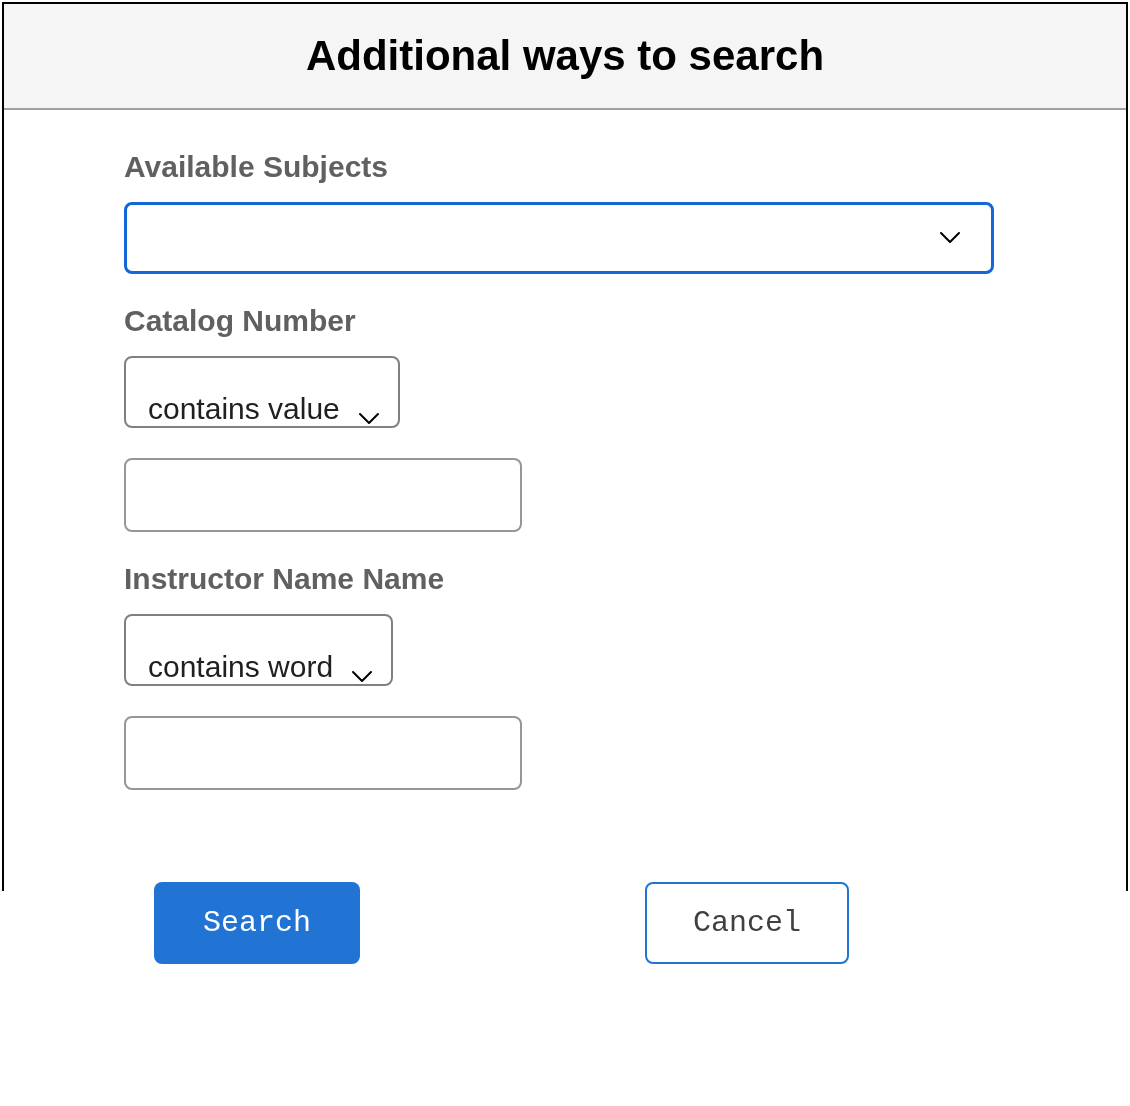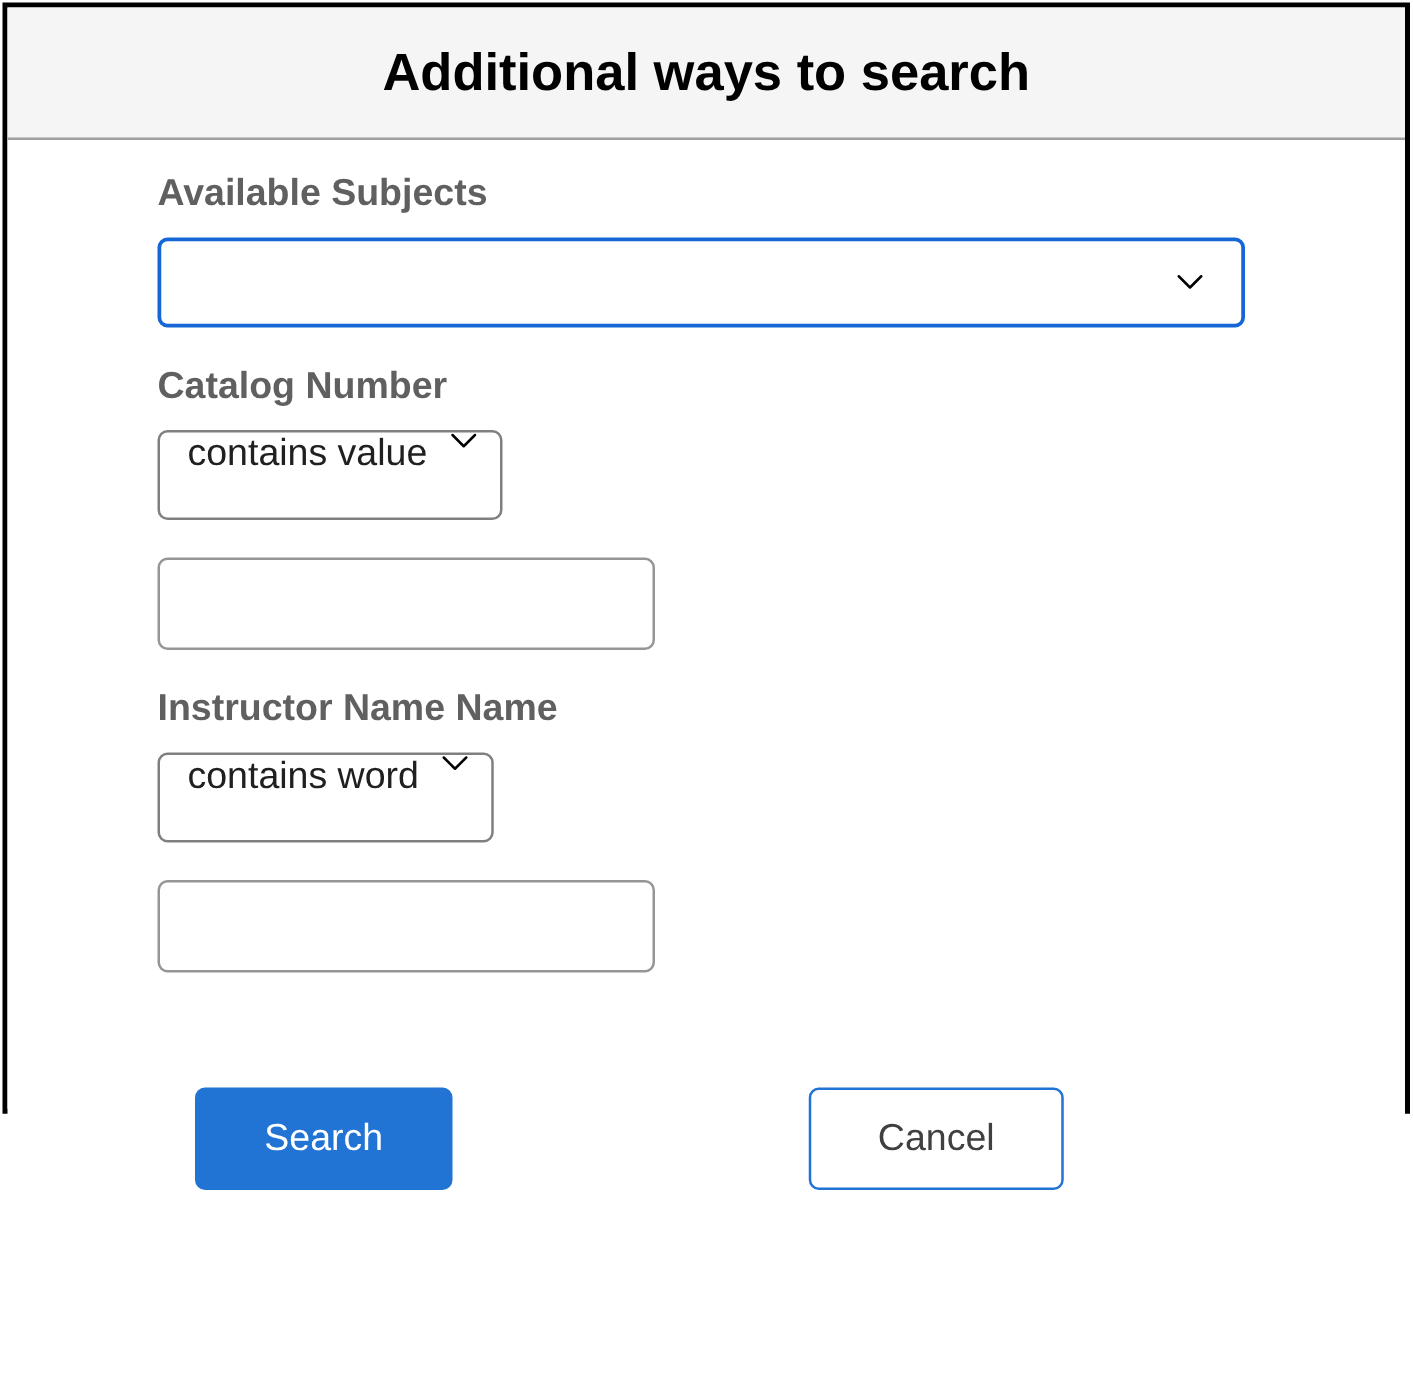--- a/index.html
+++ b/index.html
@@ -7,38 +7,38 @@
       margin: 0;
       padding: 0;
     }
     body {
       font-family: Arial, Helvetica, sans-serif;
       background: #fff;
       width: 1130px;
       height: 1106px;
     }
     .container {
-      border: 4px solid #000000;
+      border: 2px solid #000000;
       width: 1126px;
       height: 889px;
       margin: 2px;
     }
     .header {
       background: #f5f5f5;
       border-bottom: 2px solid #a0a0a0;
       padding: 28px 0;
       text-align: center;
     }
     .header-title {
       font-size: 42px;
       font-weight: bold;
       color: #000;
     }
     .content {
-      padding: 26px 120px;
+      padding: 40px 120px;
       background: #fff;
     }
     .field-group {
       margin-bottom: 30px;
     }
     .field-label {
       font-size: 30px;
       font-weight: bold;
       color: #606060;
       display: block;
@@ -56,21 +56,21 @@
       display: flex;
       align-items: center;
       justify-content: flex-end;
       cursor: pointer;
     }
     .select-full .chevron {
       margin-right: 10px;
     }
     .select-small {
       display: inline-flex;
-      align-items: flex-start;
+      align-items: flex-end;
       height: 72px;
       border: 2px solid #808080;
       border-radius: 8px;
       background: #fff;
       font-size: 30px;
       color: #202020;
       padding: 0 18px 0 22px;
       cursor: pointer;
       margin-bottom: 30px;
     }
@@ -101,20 +101,21 @@
       margin-top: 92px;
       padding-left: 30px;
     }
     .btn {
       font-size: 30px;
       border-radius: 8px;
       cursor: pointer;
       display: inline-flex;
       align-items: center;
       justify-content: center;
+      font-family: Liberation Mono, monospace;
     }
     .btn-primary {
       background: #2174d4;
       color: #fff;
       border: none;
       width: 206px;
       height: 82px;
     }
     .btn-secondary {
       background: #fff;

